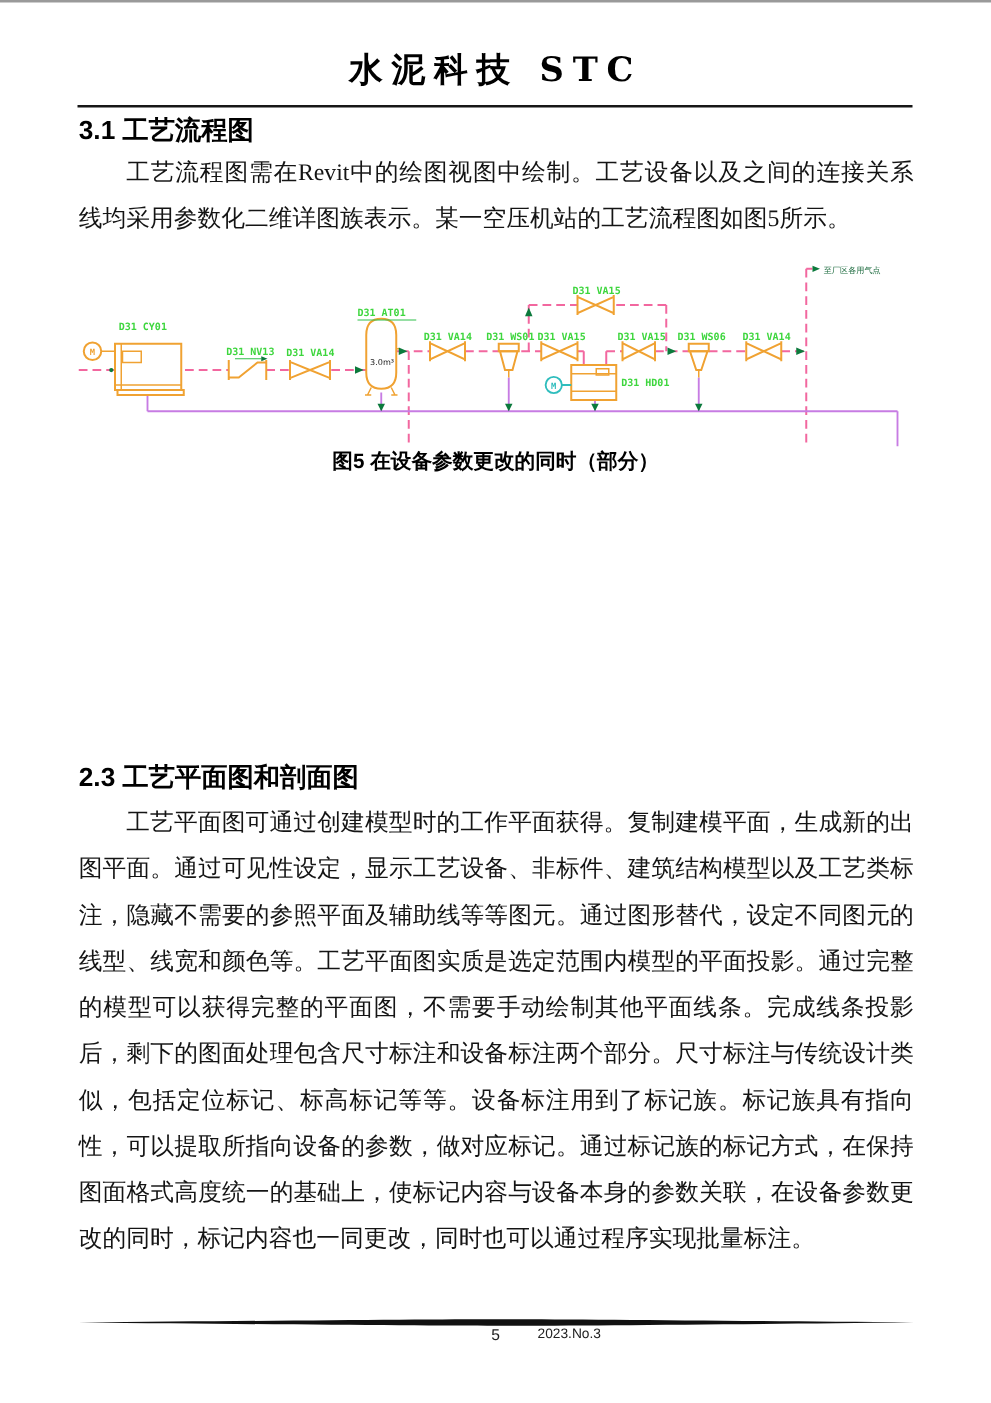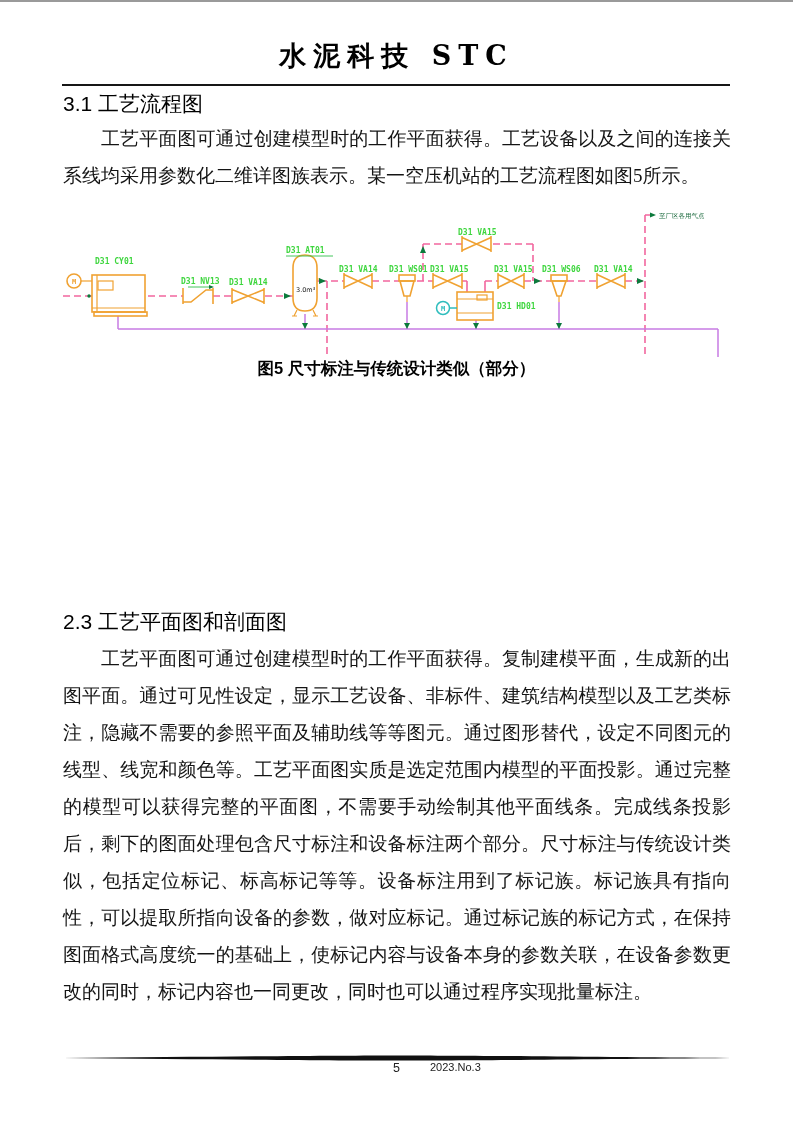--- a/index.html
+++ b/index.html
@@ -3,21 +3,21 @@
 <meta charset="utf-8">
 <style>
   html,body{margin:0;padding:0;background:#9a9a9a;}
   .page{position:relative;width:793px;height:1122px;background:#ffffff;margin:2px auto;
         font-family:"Liberation Serif","DejaVu Serif",serif;color:#111;overflow:hidden;}
   .abs{position:absolute;}
   .journal-title{top:36px;left:0;width:793px;text-align:center;font-size:27px;font-weight:700;
         letter-spacing:7px;color:#000;font-family:"DejaVu Serif","Liberation Serif",serif;}
   .rule-top{top:82px;left:62px;width:668px;height:2px;background:#161616;}
   .sec-heading{left:63px;font-family:"Liberation Sans","DejaVu Sans",sans-serif;
-        font-weight:400;font-size:21px;color:#000;white-space:nowrap;}
+        font-weight:700;font-size:21px;color:#000;white-space:nowrap;}
   .h31{top:88px;}
   .h32{top:606px;}
   .para{left:63px;width:668px;font-size:19px;line-height:37px;text-align:justify;
         text-indent:2em;color:#141414;}
   .p1{top:118px;}
   .p2{top:381px;}
   .p3{top:638px;}
   .p4{top:1006px;}
   .figure-svg{top:200px;left:0;}
   .fig-caption{top:356px;left:0;width:793px;text-align:center;font-size:16.5px;font-weight:700;
@@ -43,21 +43,21 @@
 </style>
 </head>
 <body>
 
 <div class="page">
 
   <div class="abs journal-title">水泥科技 STC</div>
   <div class="abs rule-top"></div>
 
   <div class="abs sec-heading h31">3.1 工艺流程图</div>
-  <div class="abs para p1">工艺平面图可通过创建模型时的工作平面获得。工艺设备以及之间的连接关系线均采用参数化二维详图族表示。某一空压机站的工艺流程图如图5所示。</div>
+  <div class="abs para p1">工艺流程图需在Revit中的绘图视图中绘制。工艺设备以及之间的连接关系线均采用参数化二维详图族表示。某一空压机站的工艺流程图如图5所示。</div>
 
   <svg class="abs figure-svg" width="793" height="160" viewBox="0 0 793 160">
 
     <g>
       <path class="flow" d="M63,94 H92 M148,94 H183 M213,94 H232 M265,94 H293 M320,79 H344 M372,79 H399 M417,79 H433 M462,79 H467 M485,79 H498 M524,79 H551 M567,79 H597 M625,79 H645"></path>
       <path class="flow-solid" d="M317,79 H321 M467,79 V90 M485,79 V90"></path>
       <path class="flow" d="M423,79 V42 M423,42 H462 M493,42 H533 M533,42 V79"></path>
       <path class="flow" d="M327,79 V155"></path>
       <path class="flow" d="M645,13 V155 M645,13 H650"></path>
     </g>
@@ -162,21 +162,21 @@
       <polygon class="mk" points="420,51 423,44 426,51"></polygon>
       <polygon class="mk" points="534,76 541,79 534,82"></polygon>
       <polygon class="mk" points="637,76 644,79 637,82"></polygon>
       <polygon class="mk" points="302,121 308,121 305,127"></polygon>
       <polygon class="mk" points="404,121 410,121 407,127"></polygon>
       <polygon class="mk" points="473,121 479,121 476,127"></polygon>
       <polygon class="mk" points="556,121 562,121 559,127"></polygon>
     </g>
   </svg>
 
-  <div class="abs fig-caption">图5 尺寸标注与传统设计类似（部分）</div>
+  <div class="abs fig-caption">图5 在设备参数更改的同时（部分）</div>
 
 
   <div class="abs sec-heading h32">2.3 工艺平面图和剖面图</div>
   <div class="abs para p3">工艺平面图可通过创建模型时的工作平面获得。复制建模平面，生成新的出图平面。通过可见性设定，显示工艺设备、非标件、建筑结构模型以及工艺类标注，隐藏不需要的参照平面及辅助线等等图元。通过图形替代，设定不同图元的线型、线宽和颜色等。工艺平面图实质是选定范围内模型的平面投影。通过完整的模型可以获得完整的平面图，不需要手动绘制其他平面线条。完成线条投影后，剩下的图面处理包含尺寸标注和设备标注两个部分。尺寸标注与传统设计类似，包括定位标记、标高标记等等。设备标注用到了标记族。标记族具有指向性，可以提取所指向设备的参数，做对应标记。通过标记族的标记方式，在保持图面格式高度统一的基础上，使标记内容与设备本身的参数关联，在设备参数更改的同时，标记内容也一同更改，同时也可以通过程序实现批量标注。</div>
 
   <svg class="abs footer-rule" width="668" height="8" viewBox="0 0 668 8">
     <path d="M0,4 C150,2.6 280,1.4 334,1.4 C390,1.4 520,2.6 668,4 C520,5.4 390,6.6 334,6.6 C280,6.6 150,5.4 0,4 Z" fill="#111"></path>
   </svg>
   <div class="abs page-num">5</div>
   <div class="abs issue-num">2023.No.3</div>

